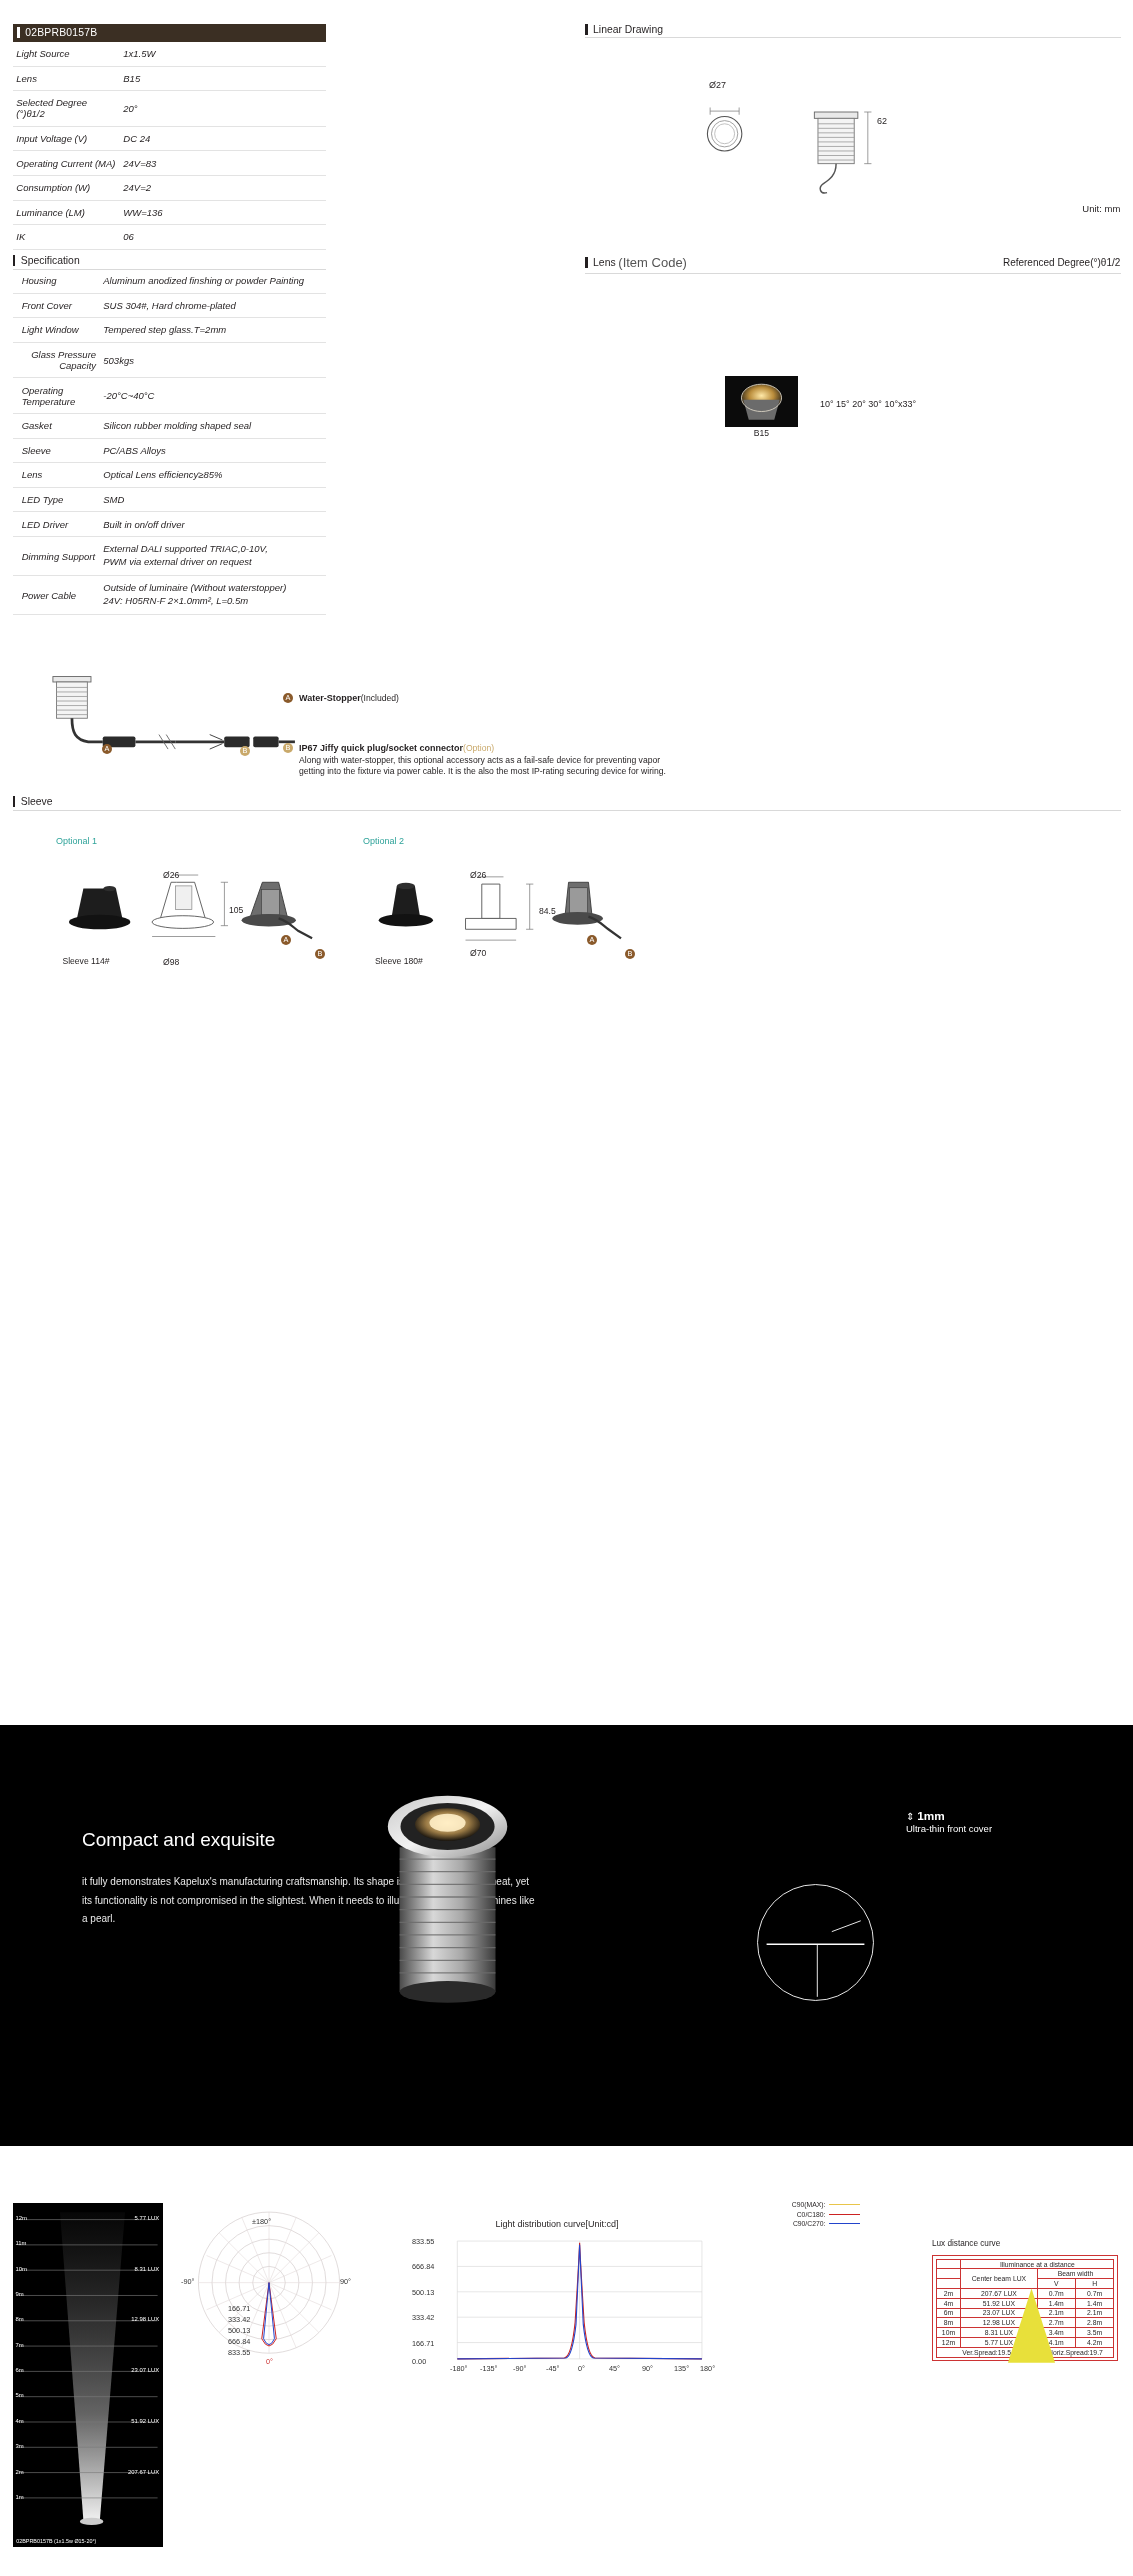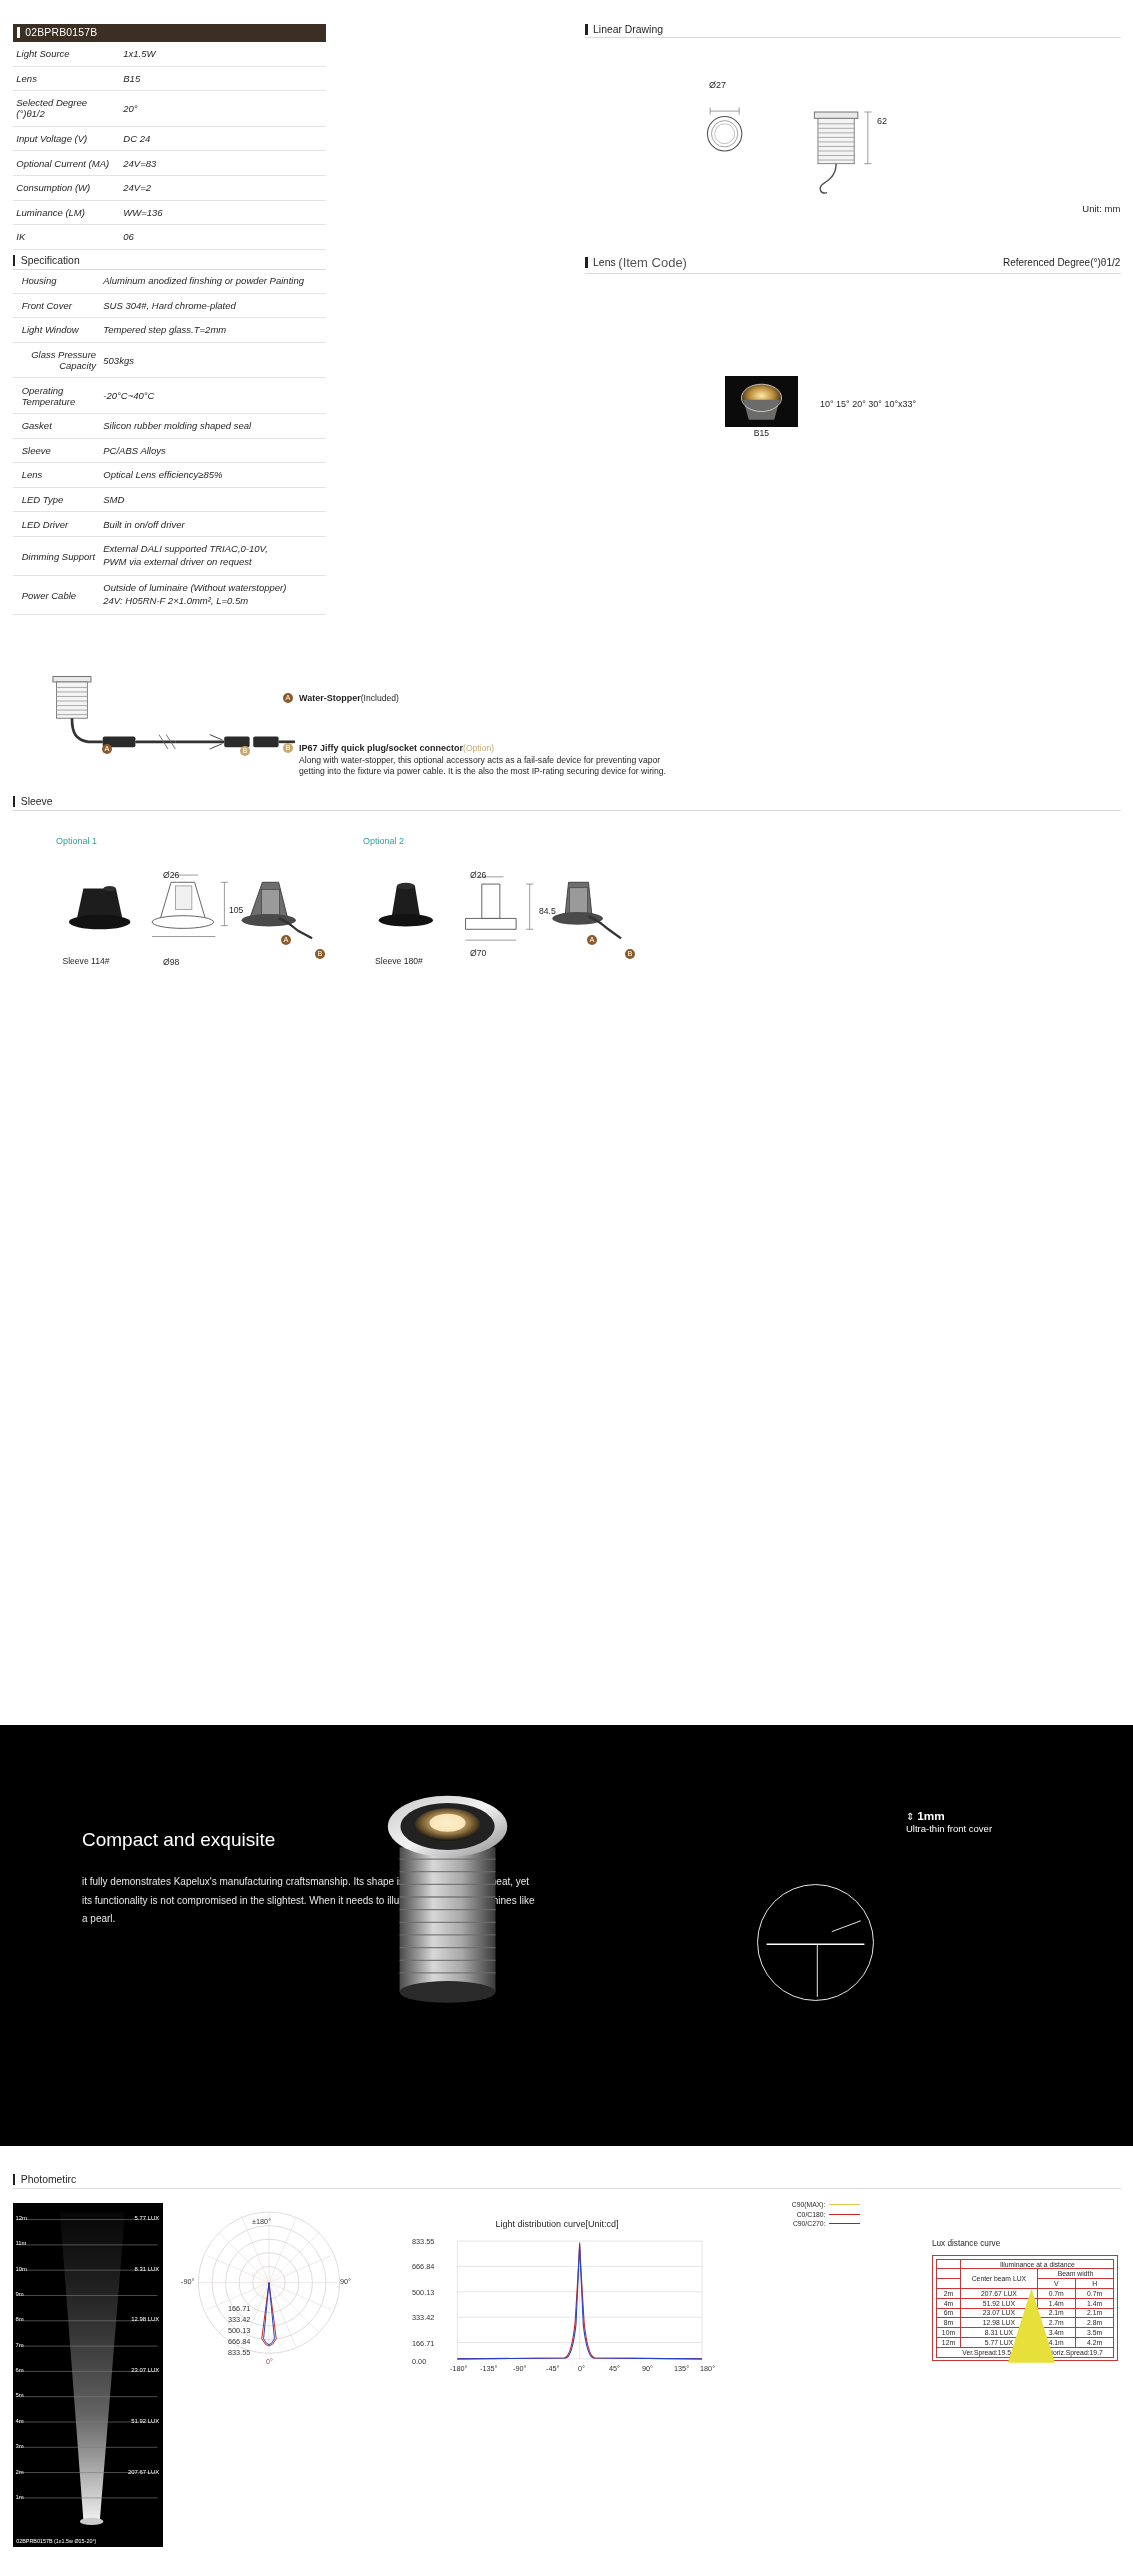--- a/index.html
+++ b/index.html
@@ -108,21 +108,21 @@
         </tr>
     <tr>
           <td class="k">Selected Degree (°)θ1/2</td>
           <td class="v">20°</td>
         </tr>
     <tr>
           <td class="k">Input Voltage (V)</td>
           <td class="v">DC 24</td>
         </tr>
     <tr>
-          <td class="k">Optional Current (MA)</td>
+          <td class="k">Operating Current (MA)</td>
           <td class="v">24V=83</td>
         </tr>
     <tr>
           <td class="k">Consumption (W)</td>
           <td class="v">24V=2</td>
         </tr>
     <tr>
           <td class="k">Luminance (LM)</td>
           <td class="v">WW=136</td>
         </tr>
@@ -428,25 +428,20 @@
       <path d="M108 78 L140 66" stroke="#ffffff" stroke-width="1"></path>
       <line x1="92" y1="92" x2="92" y2="150" stroke="#ffffff" stroke-width="1"></line>
     </svg>
 
     <div class="thin">
       <div><span style="font-size:10px;">⇕</span> <span class="t1">1mm</span></div>
       <div class="t2">Ultra-thin front cover</div>
     </div>
   </div>
 
-  <div class="sec-head" style="left:12.7px; top:2174px; width:1108px;">
-    <div class="bar"></div>
-    <div class="txt">Photometirc</div>
-    <div class="rule"></div>
-  </div>
 
   <div style="position:absolute; left:12.7px; top:2203px; width:150px; height:344px; background:#000;">
     <svg width="150" height="344" viewBox="0 0 166 380">
       <defs>
         <linearGradient id="beamg" x1="0" y1="1" x2="0" y2="0">
           <stop offset="0%" stop-color="#ffffff" stop-opacity=".95"></stop>
           <stop offset="35%" stop-color="#dddddd" stop-opacity=".45"></stop>
           <stop offset="100%" stop-color="#888888" stop-opacity=".05"></stop>
         </linearGradient>
       </defs>

